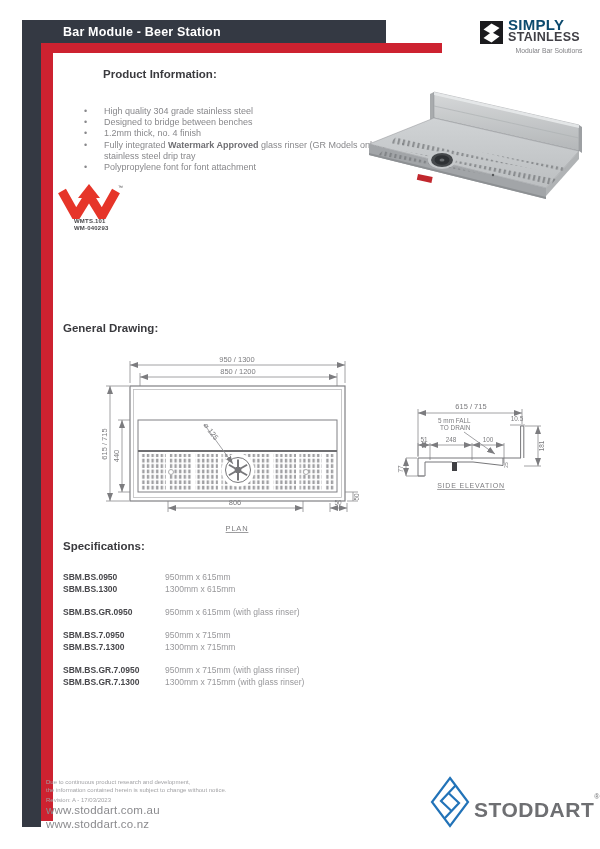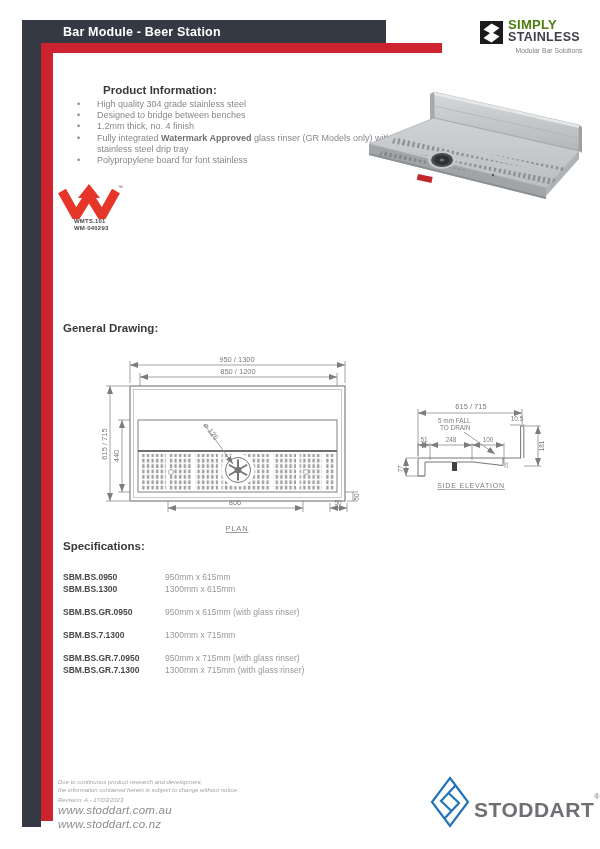--- a/index.html
+++ b/index.html
@@ -11,31 +11,31 @@
   .bar-title{position:absolute;left:22px;top:20px;width:364px;height:23px;background:#343943;
              display:flex;align-items:center;}
   .bar-title span{color:#fff;font-weight:bold;font-size:12.5px;padding-left:41px;letter-spacing:.2px;}
   .strip-red{position:absolute;left:41px;top:43px;width:12px;height:778px;background:#cd2230;}
   .bar-red{position:absolute;left:41px;top:43px;width:401px;height:10px;background:#cd2230;}
 
   
   .brand{position:absolute;left:480px;top:18px;width:116px;}
   .brand-mark{position:absolute;left:0;top:3px;}
   .brand-text{position:absolute;left:28px;top:0;width:88px;}
-  .brand-simply{color:#4d7c0f;font-weight:bold;font-size:13px;line-height:13px;letter-spacing:.3px;}
+  .brand-simply{color:#0c4a6e;font-weight:bold;font-size:15px;line-height:13px;letter-spacing:.3px;}
   .brand-stainless{color:#414046;font-weight:bold;font-size:12.5px;line-height:13px;letter-spacing:.3px;}
   .brand-tagline{color:#828286;font-size:6.8px;margin-top:3px;text-align:center;width:82px;}
 
   .section-heading{position:absolute;font-size:11.5px;font-weight:bold;color:#3a3a3e;}
-  .h-product{left:63px;top:84px;padding-left:40px;}
+  .h-product{left:63px;top:68px;padding-left:40px;}
   .h-drawing{left:63px;top:322px;}
   .h-specs{left:63px;top:540px;}
 
   
-  ul.bullets{position:absolute;left:63px;top:90px;width:322px;margin:9px;padding:0;list-style:none;
+  ul.bullets{position:absolute;left:63px;top:90px;width:322px;margin:16px;padding:0;list-style:none;
              font-size:9px;color:#88888b;line-height:11.2px;}
   ul.bullets li{position:relative;padding-left:25px;}
   ul.bullets li::before{content:"\2022";position:absolute;left:5px;color:#88888b;}
   ul.bullets b{color:#6f6f73;}
 
   
   .wm-svg{position:absolute;left:58px;top:183px;}
   .wm-codes{position:absolute;left:74px;top:218px;font-size:6px;font-weight:bold;color:#47474a;line-height:7px;letter-spacing:.2px;}
 
   .photo-svg{position:absolute;left:360px;top:78px;}
@@ -48,21 +48,21 @@
   .dwg-label{fill:#7c7c7f;font-size:7.5px;letter-spacing:.8px;text-decoration:underline;}
 
   
   .specs{position:absolute;left:63px;top:571px;width:330px;}
   .spec-group{margin-bottom:11px;}
   .spec-row{display:flex;line-height:12px;font-size:8.5px;gap:6px;}
   .spec-model{width:96px;font-weight:bold;color:#48484c;}
   .spec-desc{color:#98989b;}
 
   
-  .footer-text{position:absolute;left:58px;top:778px;font-style:italic;}
+  .footer-text{position:absolute;left:46px;top:778px;}
   .disc{font-size:6px;color:#a3a3a6;line-height:8px;}
   .rev{font-size:6px;color:#a3a3a6;line-height:8px;margin-top:2px;}
   .site{font-size:11.5px;color:#8b8b8e;line-height:13.5px;letter-spacing:.2px;}
   .site:first-of-type{margin-top:3px;}
 
   .stoddart-svg{position:absolute;left:430px;top:776px;}
   .stoddart-text{position:absolute;left:474px;top:793px;font-size:21px;font-weight:bold;
                  color:#6e6f72;letter-spacing:.5px;}
   .stoddart-text sup{font-size:7px;vertical-align:18px;font-weight:normal;}
 </style>
@@ -90,21 +90,21 @@
       <div class="brand-tagline">Modular Bar Solutions</div>
     </div>
   </div>
 
   <div class="section-heading h-product">Product Information:</div>
   <ul class="bullets">
     <li><span>High quality 304 grade stainless steel</span><b></b><span></span></li>
     <li><span>Designed to bridge between benches</span><b></b><span></span></li>
     <li><span>1.2mm thick, no. 4 finish</span><b></b><span></span></li>
     <li><span>Fully integrated </span><b>Watermark Approved</b><span> glass rinser (GR Models only) with stainless steel drip tray</span></li>
-    <li><span>Polypropylene board for font stainless</span><b></b><span></span></li>
+    <li><span>Polypropylene font for font attachment</span><b></b><span></span></li>
   </ul>
 
   <svg class="wm-svg" width="66" height="36" viewBox="0 0 66 36">
     <polyline points="4,8 18,33 31,12 44,33 58,8" fill="none" stroke="#e63529" stroke-width="9"></polyline>
     <polygon points="20,15 42,15 31,1" fill="#e63529"></polygon>
     <text x="60" y="6" font-size="5" fill="#4a4a4c">™</text>
   </svg>
   <div class="wm-codes">
     <div>WMTS.101</div>
     <div>WM-040293</div>
@@ -263,20 +263,24 @@
         </div>
     </div>
     <div class="spec-group">
       <div class="spec-row">
           <span class="spec-model">SBM.BS.GR.0950</span>
           <span class="spec-desc">950mm x 615mm (with glass rinser)</span>
         </div>
     </div>
     <div class="spec-group">
       <div class="spec-row">
+          <span class="spec-model">SBM.BS.7.0950</span>
+          <span class="spec-desc">950mm x 715mm</span>
+        </div>
+      <div class="spec-row">
           <span class="spec-model">SBM.BS.7.1300</span>
           <span class="spec-desc">1300mm x 715mm</span>
         </div>
     </div>
     <div class="spec-group">
       <div class="spec-row">
           <span class="spec-model">SBM.BS.GR.7.0950</span>
           <span class="spec-desc">950mm x 715mm (with glass rinser)</span>
         </div>
       <div class="spec-row">

